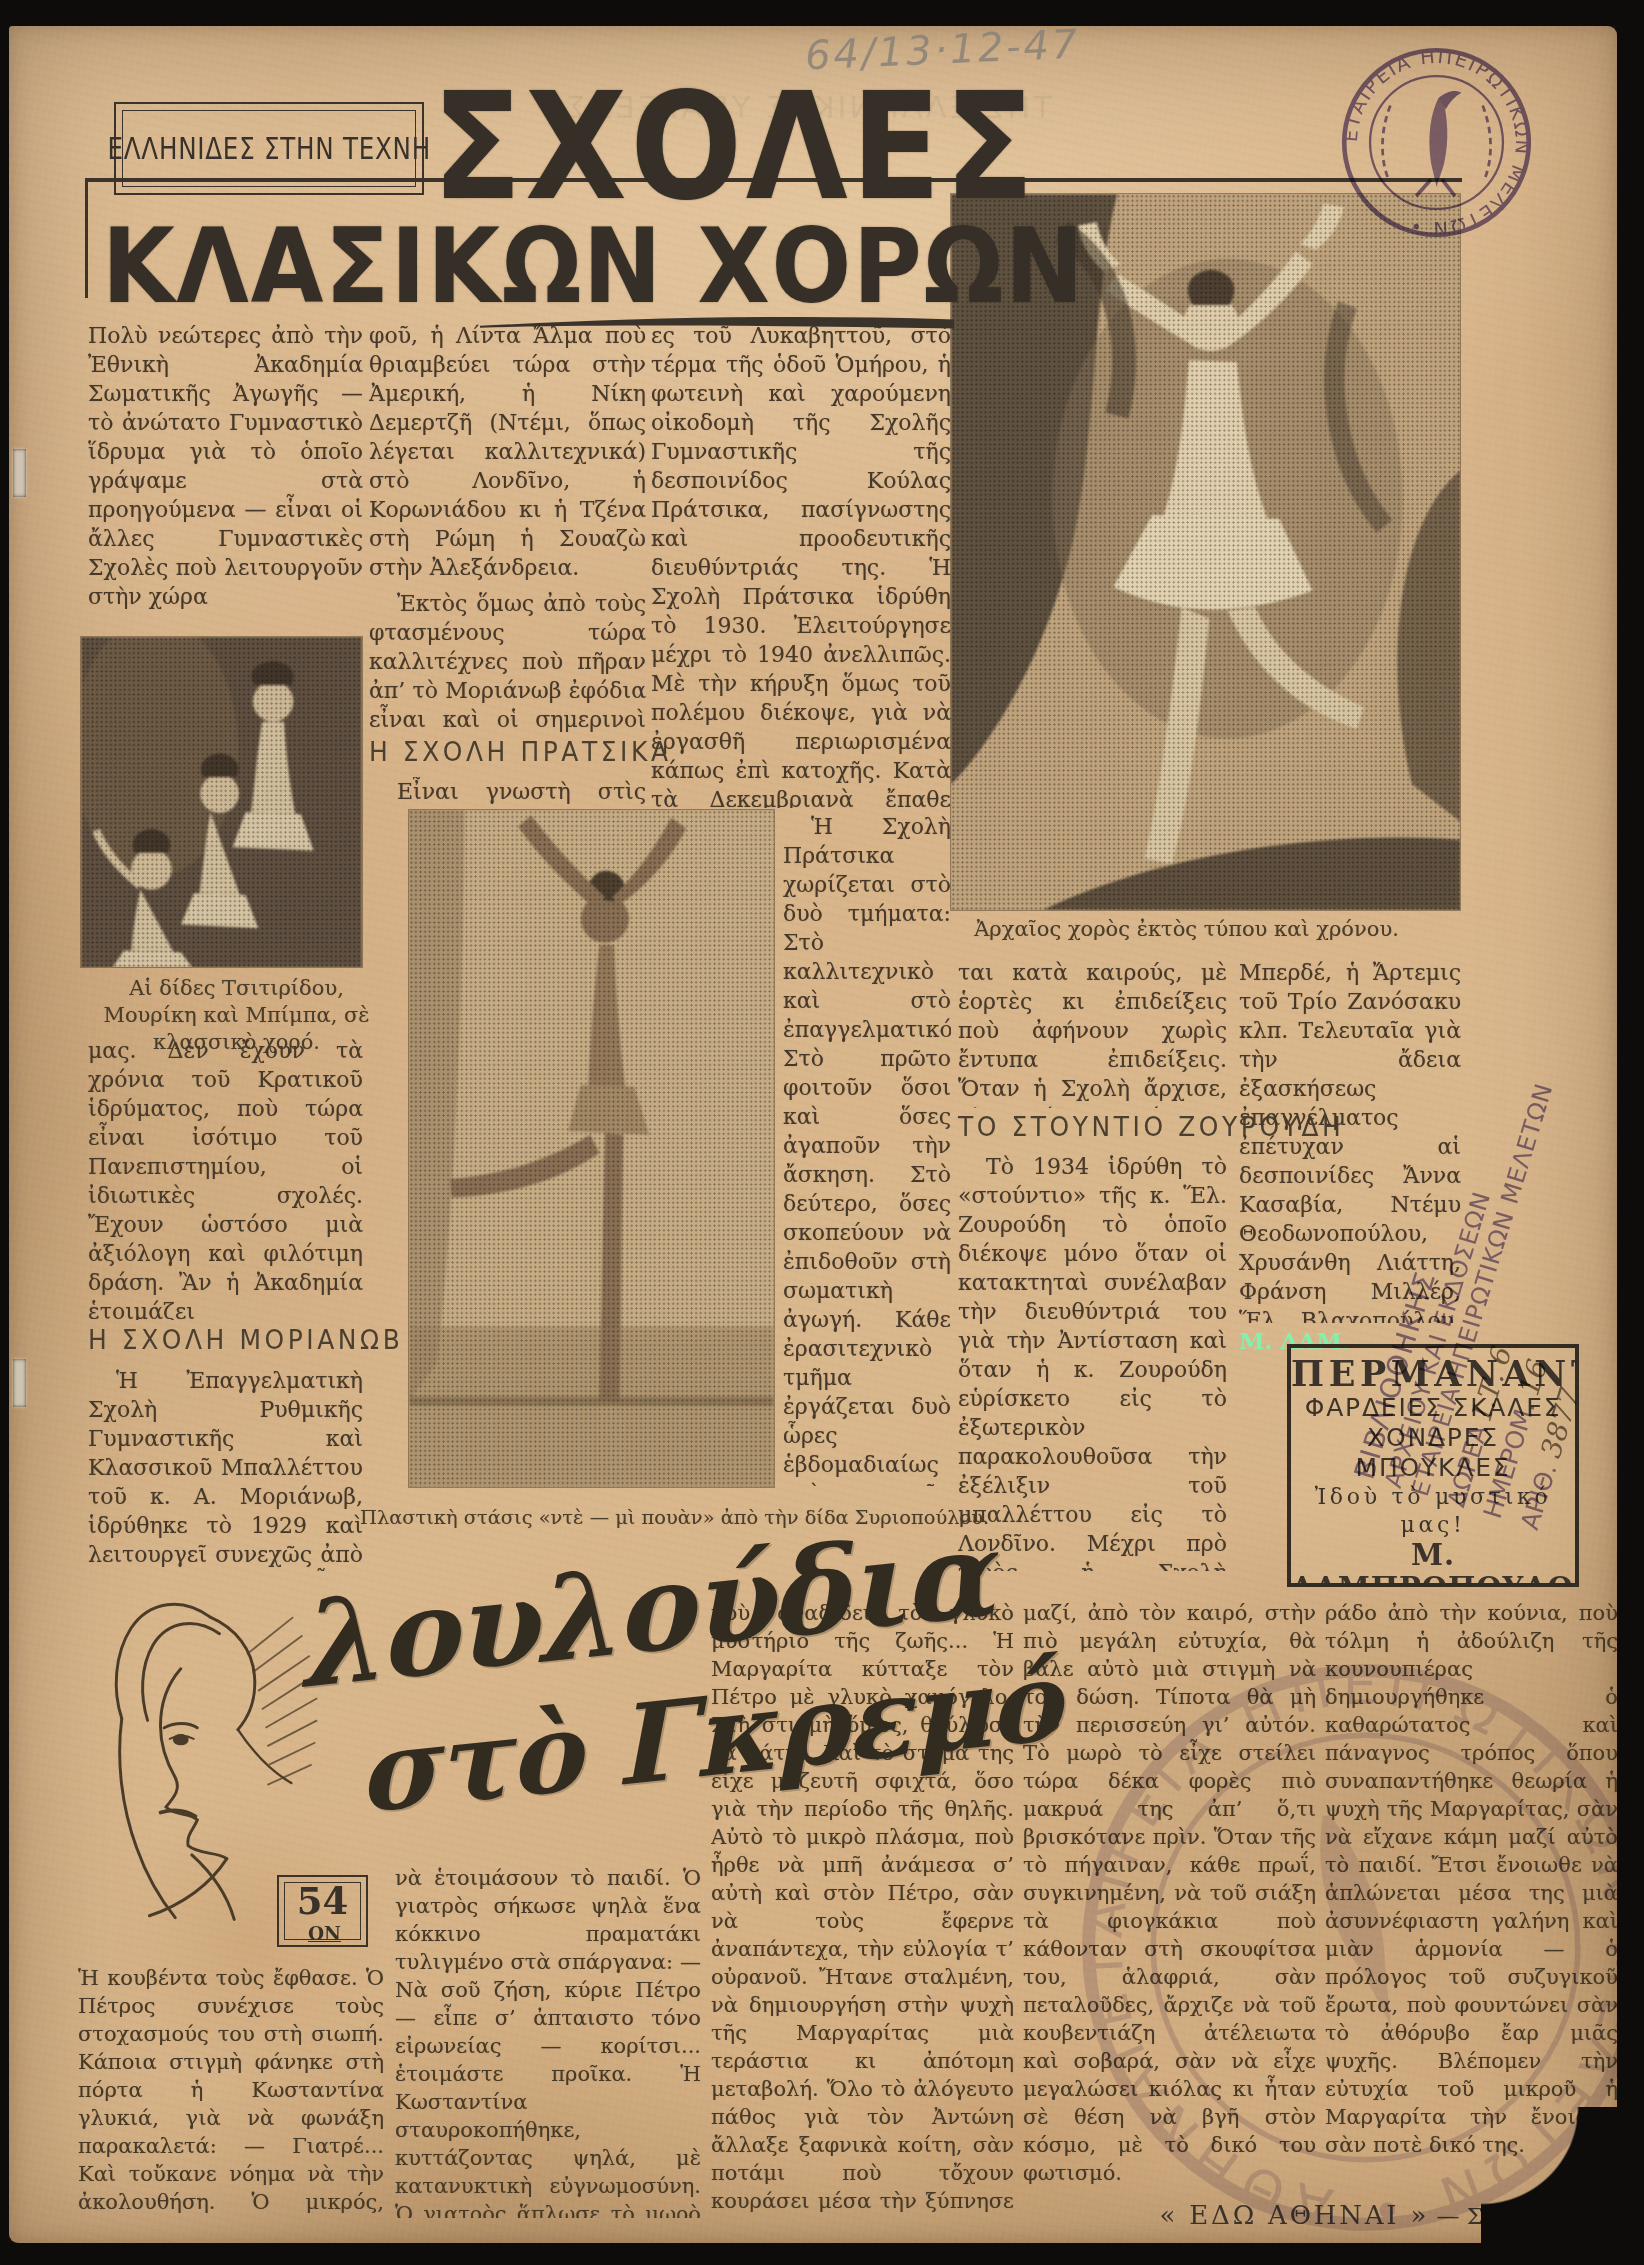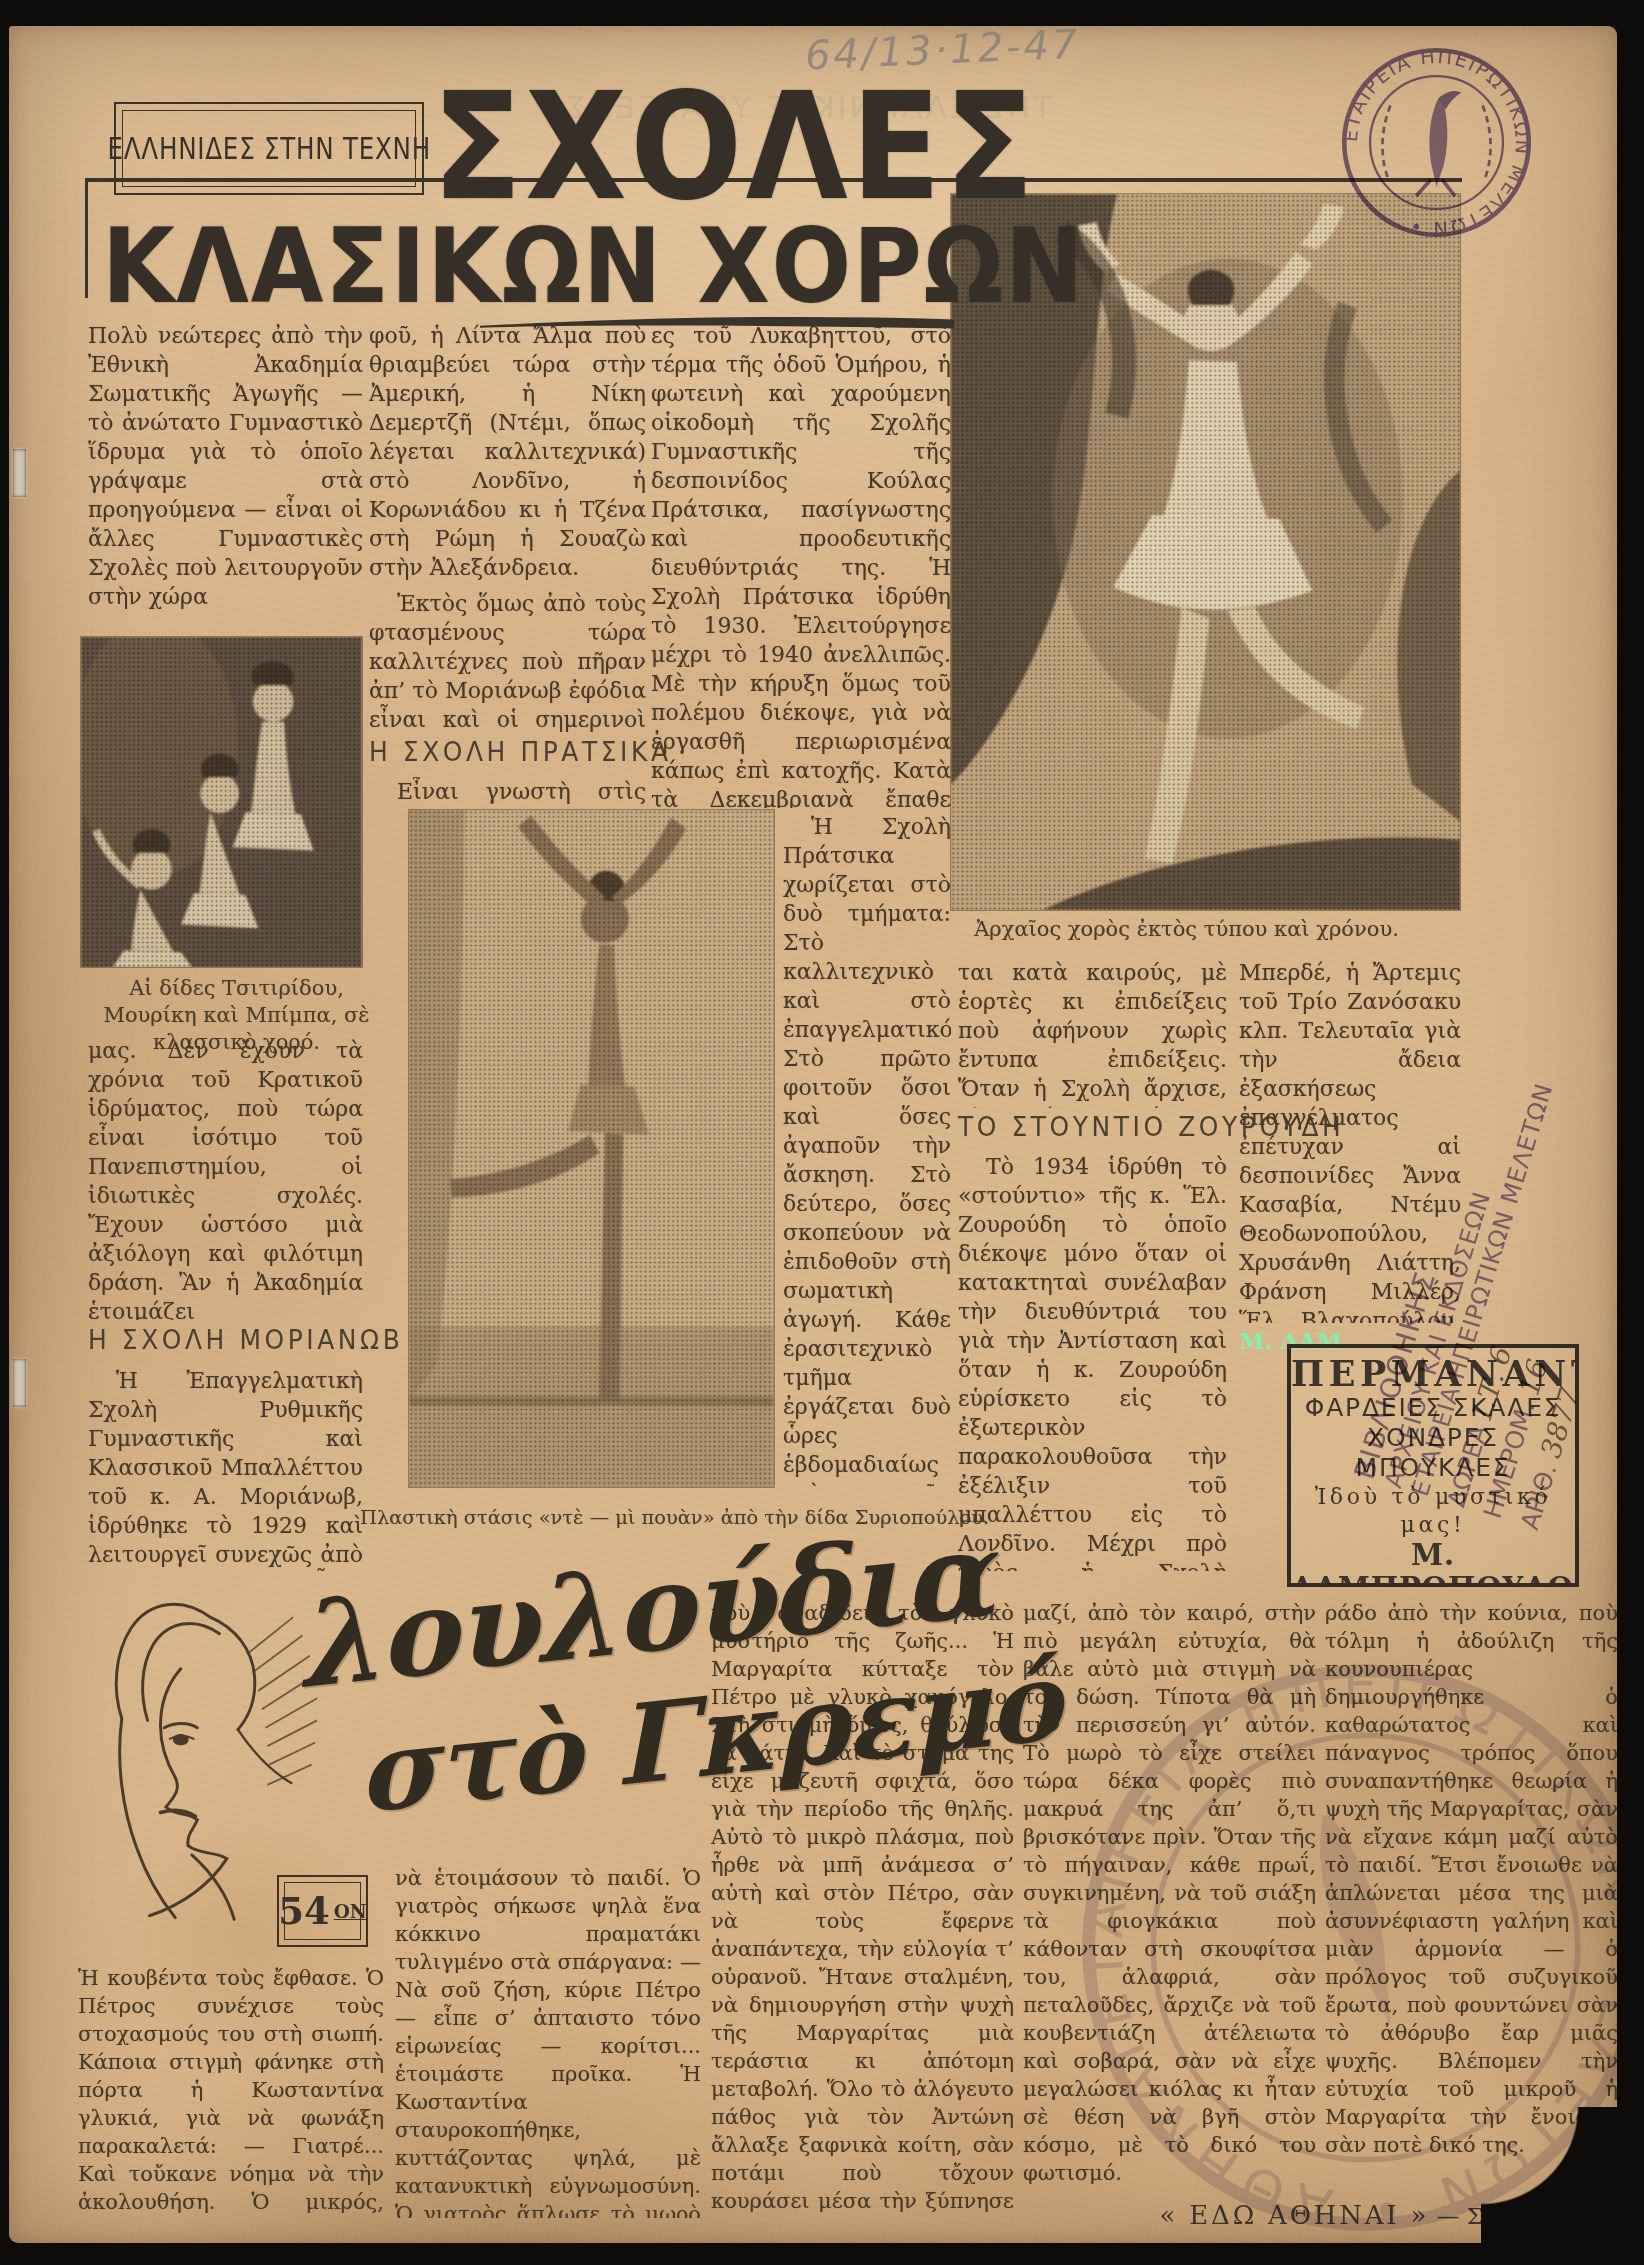--- a/index.html
+++ b/index.html
@@ -82,21 +82,21 @@
   .ntitle{position:absolute;font-family:"DejaVu Serif",serif;font-style:italic;font-weight:700;
     color:#322b20;white-space:nowrap;z-index:8;text-shadow:1.8px 1.8px 0 rgba(50,43,32,.25);}
   #ntitle1{left:306px;top:1575px;font-size:118px;transform:rotate(-6deg) skewX(-6deg);transform-origin:left top;letter-spacing:-1.8px;}
   #ntitle2{left:365px;top:1709px;font-size:109px;transform:rotate(-6deg) skewX(-6deg);transform-origin:left top;letter-spacing:-0.9px;}
   #byline{position:absolute;left:513px;top:1807px;width:434px;text-align:center;color:#3b3226;
     border-bottom:2.8px solid #46392a;padding-bottom:7.4px;z-index:9;}
   #byline .b1{font:700 21px/26px "DejaVu Serif",serif;}
   #byline .b2{font:700 30px/37px "DejaVu Serif",serif;letter-spacing:6.5px;}
   #ep-box{position:absolute;left:277px;top:1875px;width:87px;height:68px;border:2.8px solid #3b332a;
     outline:1.8px solid #3b332a;outline-offset:-8.3px;display:flex;align-items:center;justify-content:center;z-index:9;
-    color:#39322a;font:700 37px "DejaVu Serif",serif;}
+    color:#39322a;font:700 37px "DejaVu Serif",serif;flex-direction:column;}
   #ep-box sup{font-size:18.5px;text-decoration:underline;margin-left:4px;}
   #footer-line{position:absolute;left:1135px;top:2200px;width:443px;text-align:center;z-index:12;
     color:#3a332b;font:23px "DejaVu Serif",serif;white-space:nowrap;}
   #footer-line b{font-weight:400;letter-spacing:2.8px;font-size:26px;}
   .sig{position:absolute;font:700 23px "DejaVu Serif",serif;color:#86efac;}
 </style>
 </head>
 <body>
 
 <div id="canvas">

